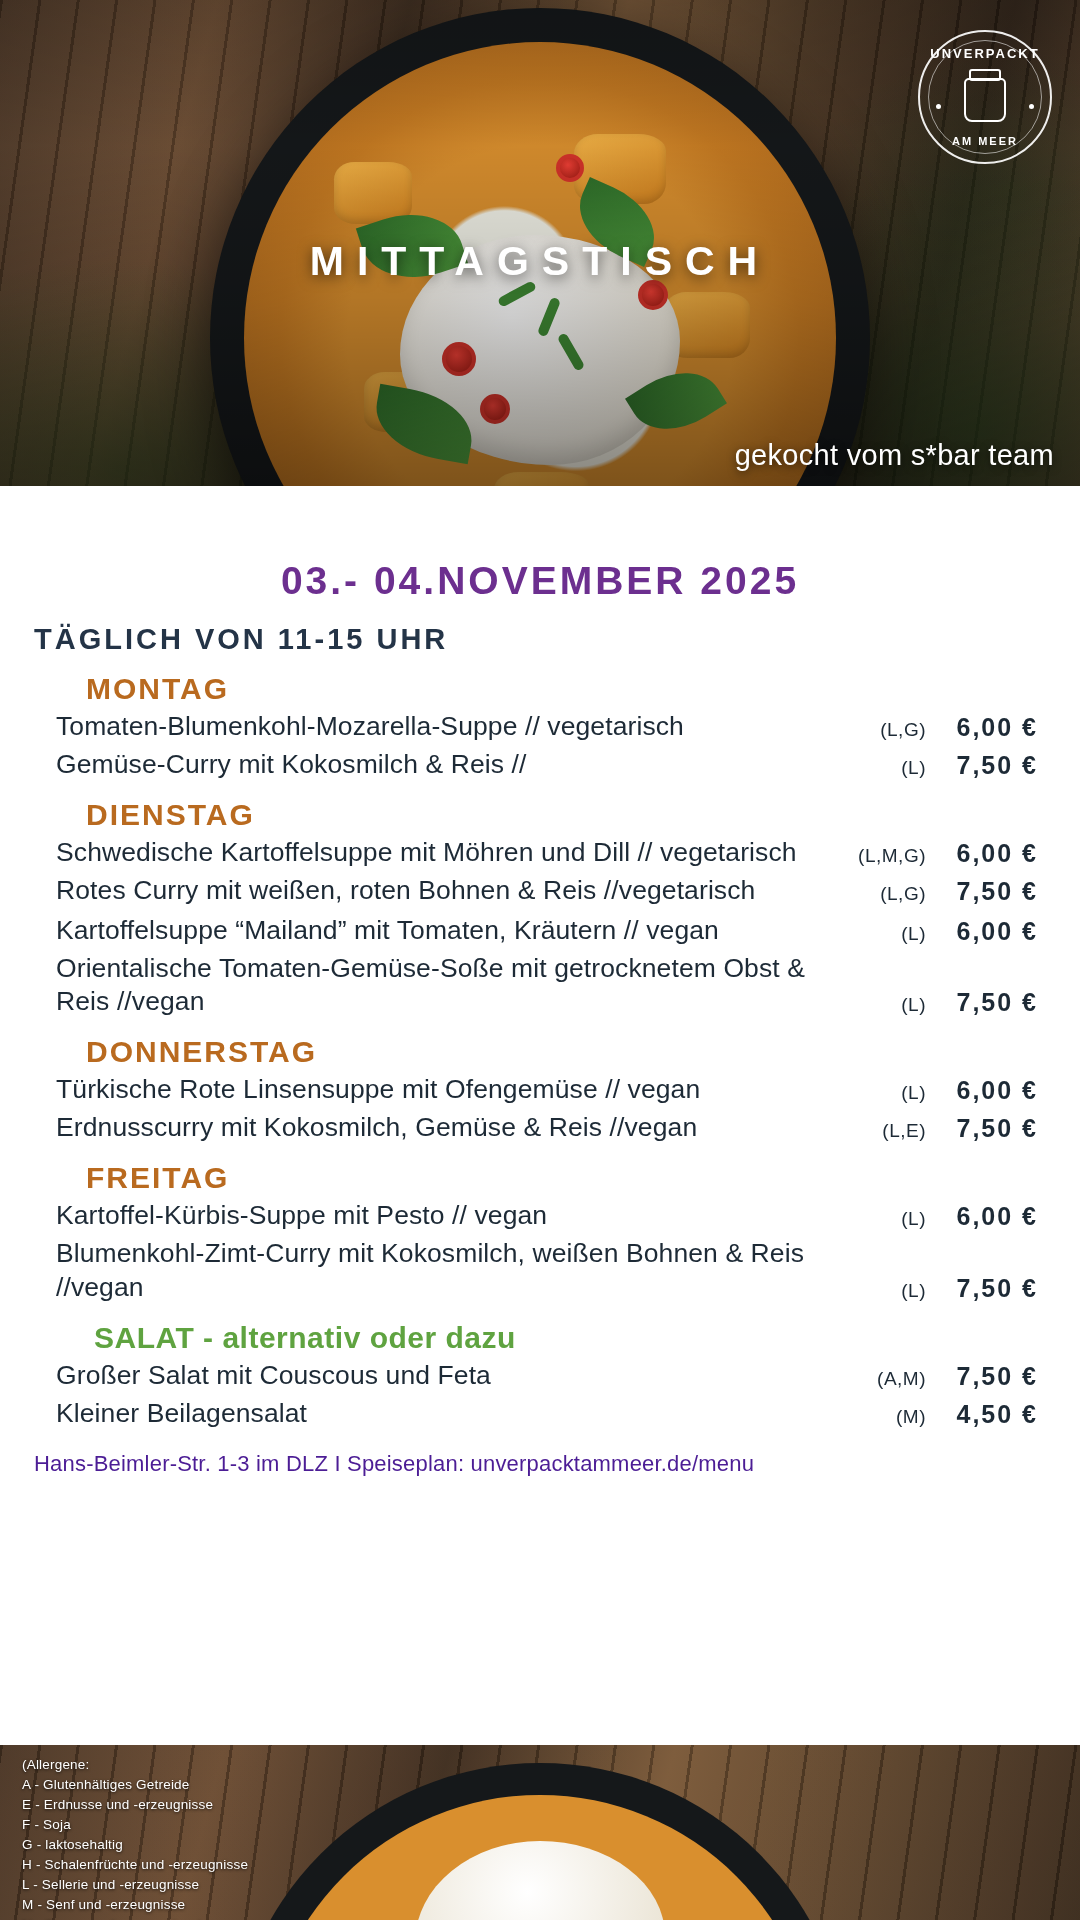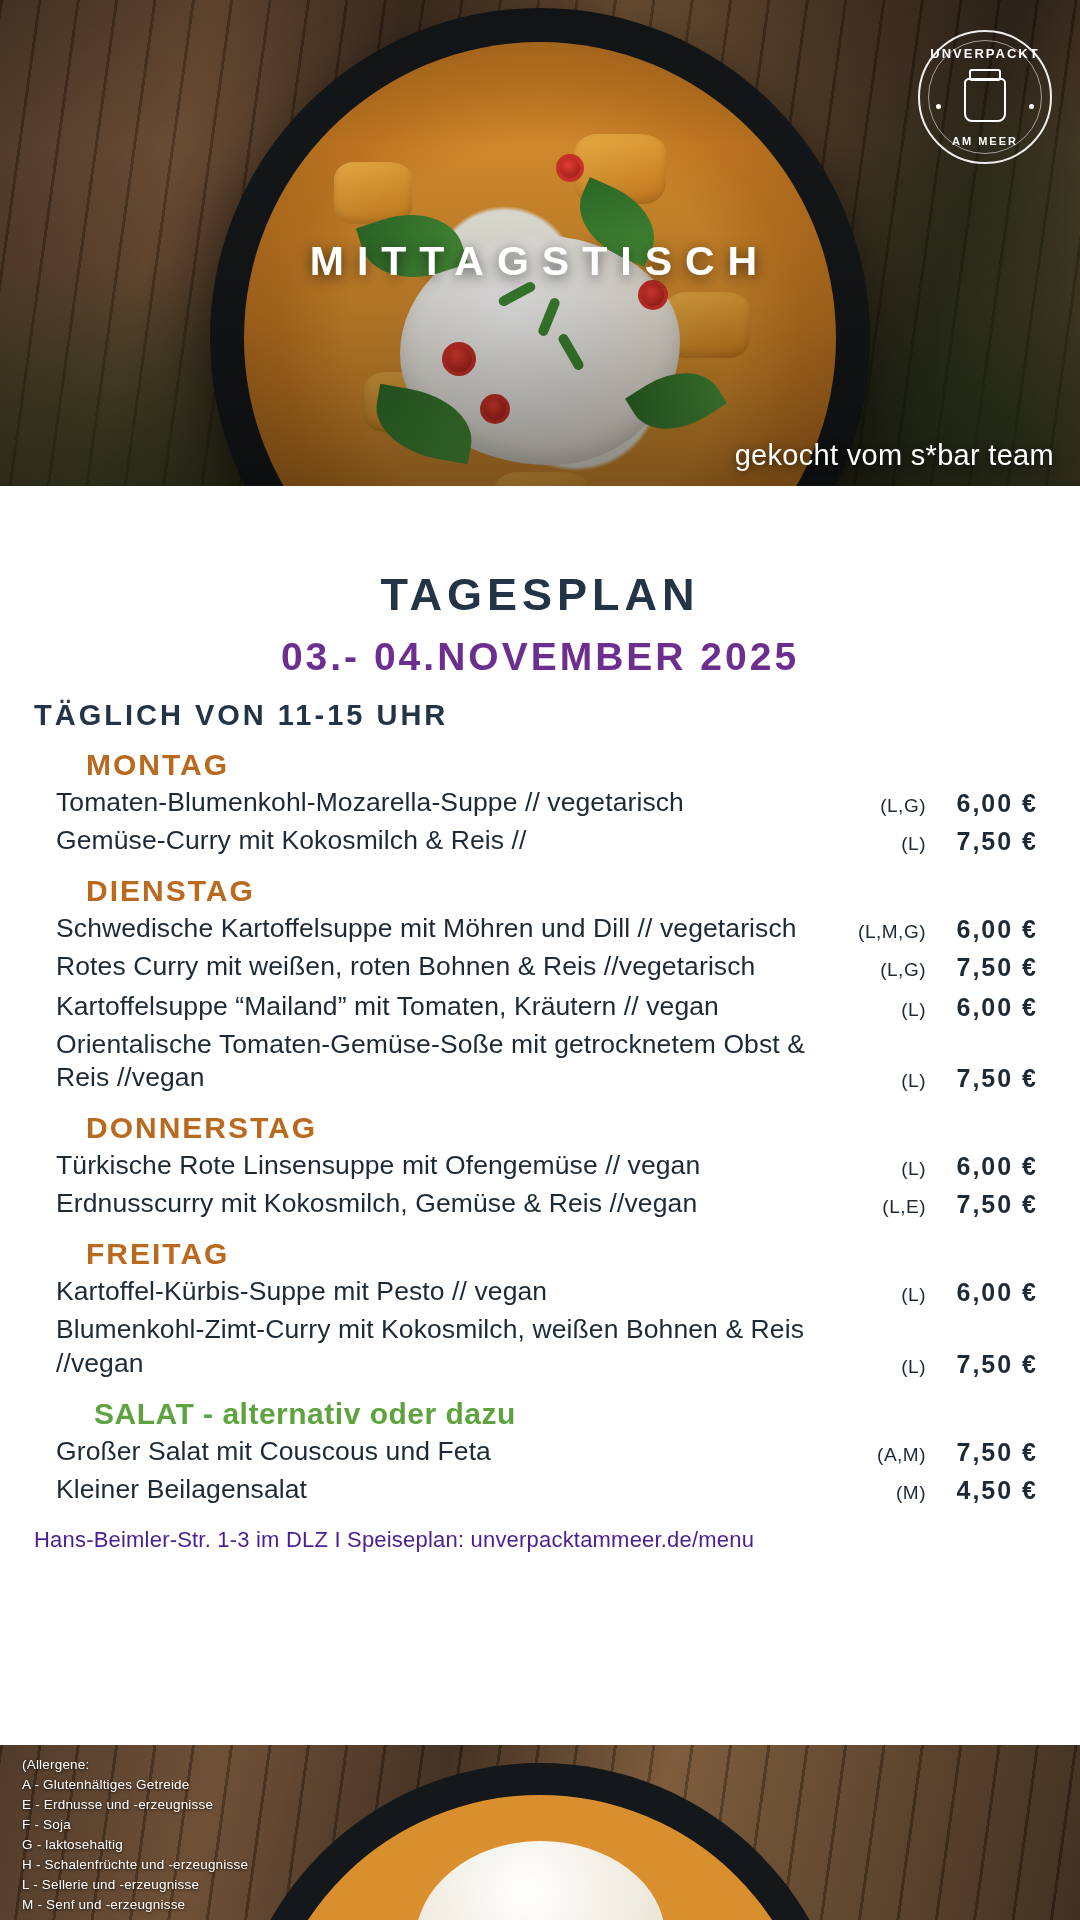--- a/index.html
+++ b/index.html
@@ -338,21 +338,20 @@
       <div class="logo-dot l"></div>
       <div class="logo-dot r"></div>
       <div class="logo-bottom">AM MEER</div>
     </div>
 
     <div class="hero-title">MITTAGSTISCH</div>
     <div class="hero-credit">gekocht vom s*bar team</div>
   </div>
 
   <div class="content">
-    <div class="tagesplan">TAGESPLAN</div>
     <div class="dates">03.- 04.NOVEMBER 2025</div>
     <div class="hours">TÄGLICH VON 11-15 UHR</div>
 
     <div id="days-container">
         <div class="day-block">
           <div class="day-name">MONTAG</div>
           <div class="item">
             <div class="item-name">Tomaten-Blumenkohl-Mozarella-Suppe // vegetarisch</div>
             <div class="item-allerg">(L,G)</div>
             <div class="item-price">6,00 €</div>

